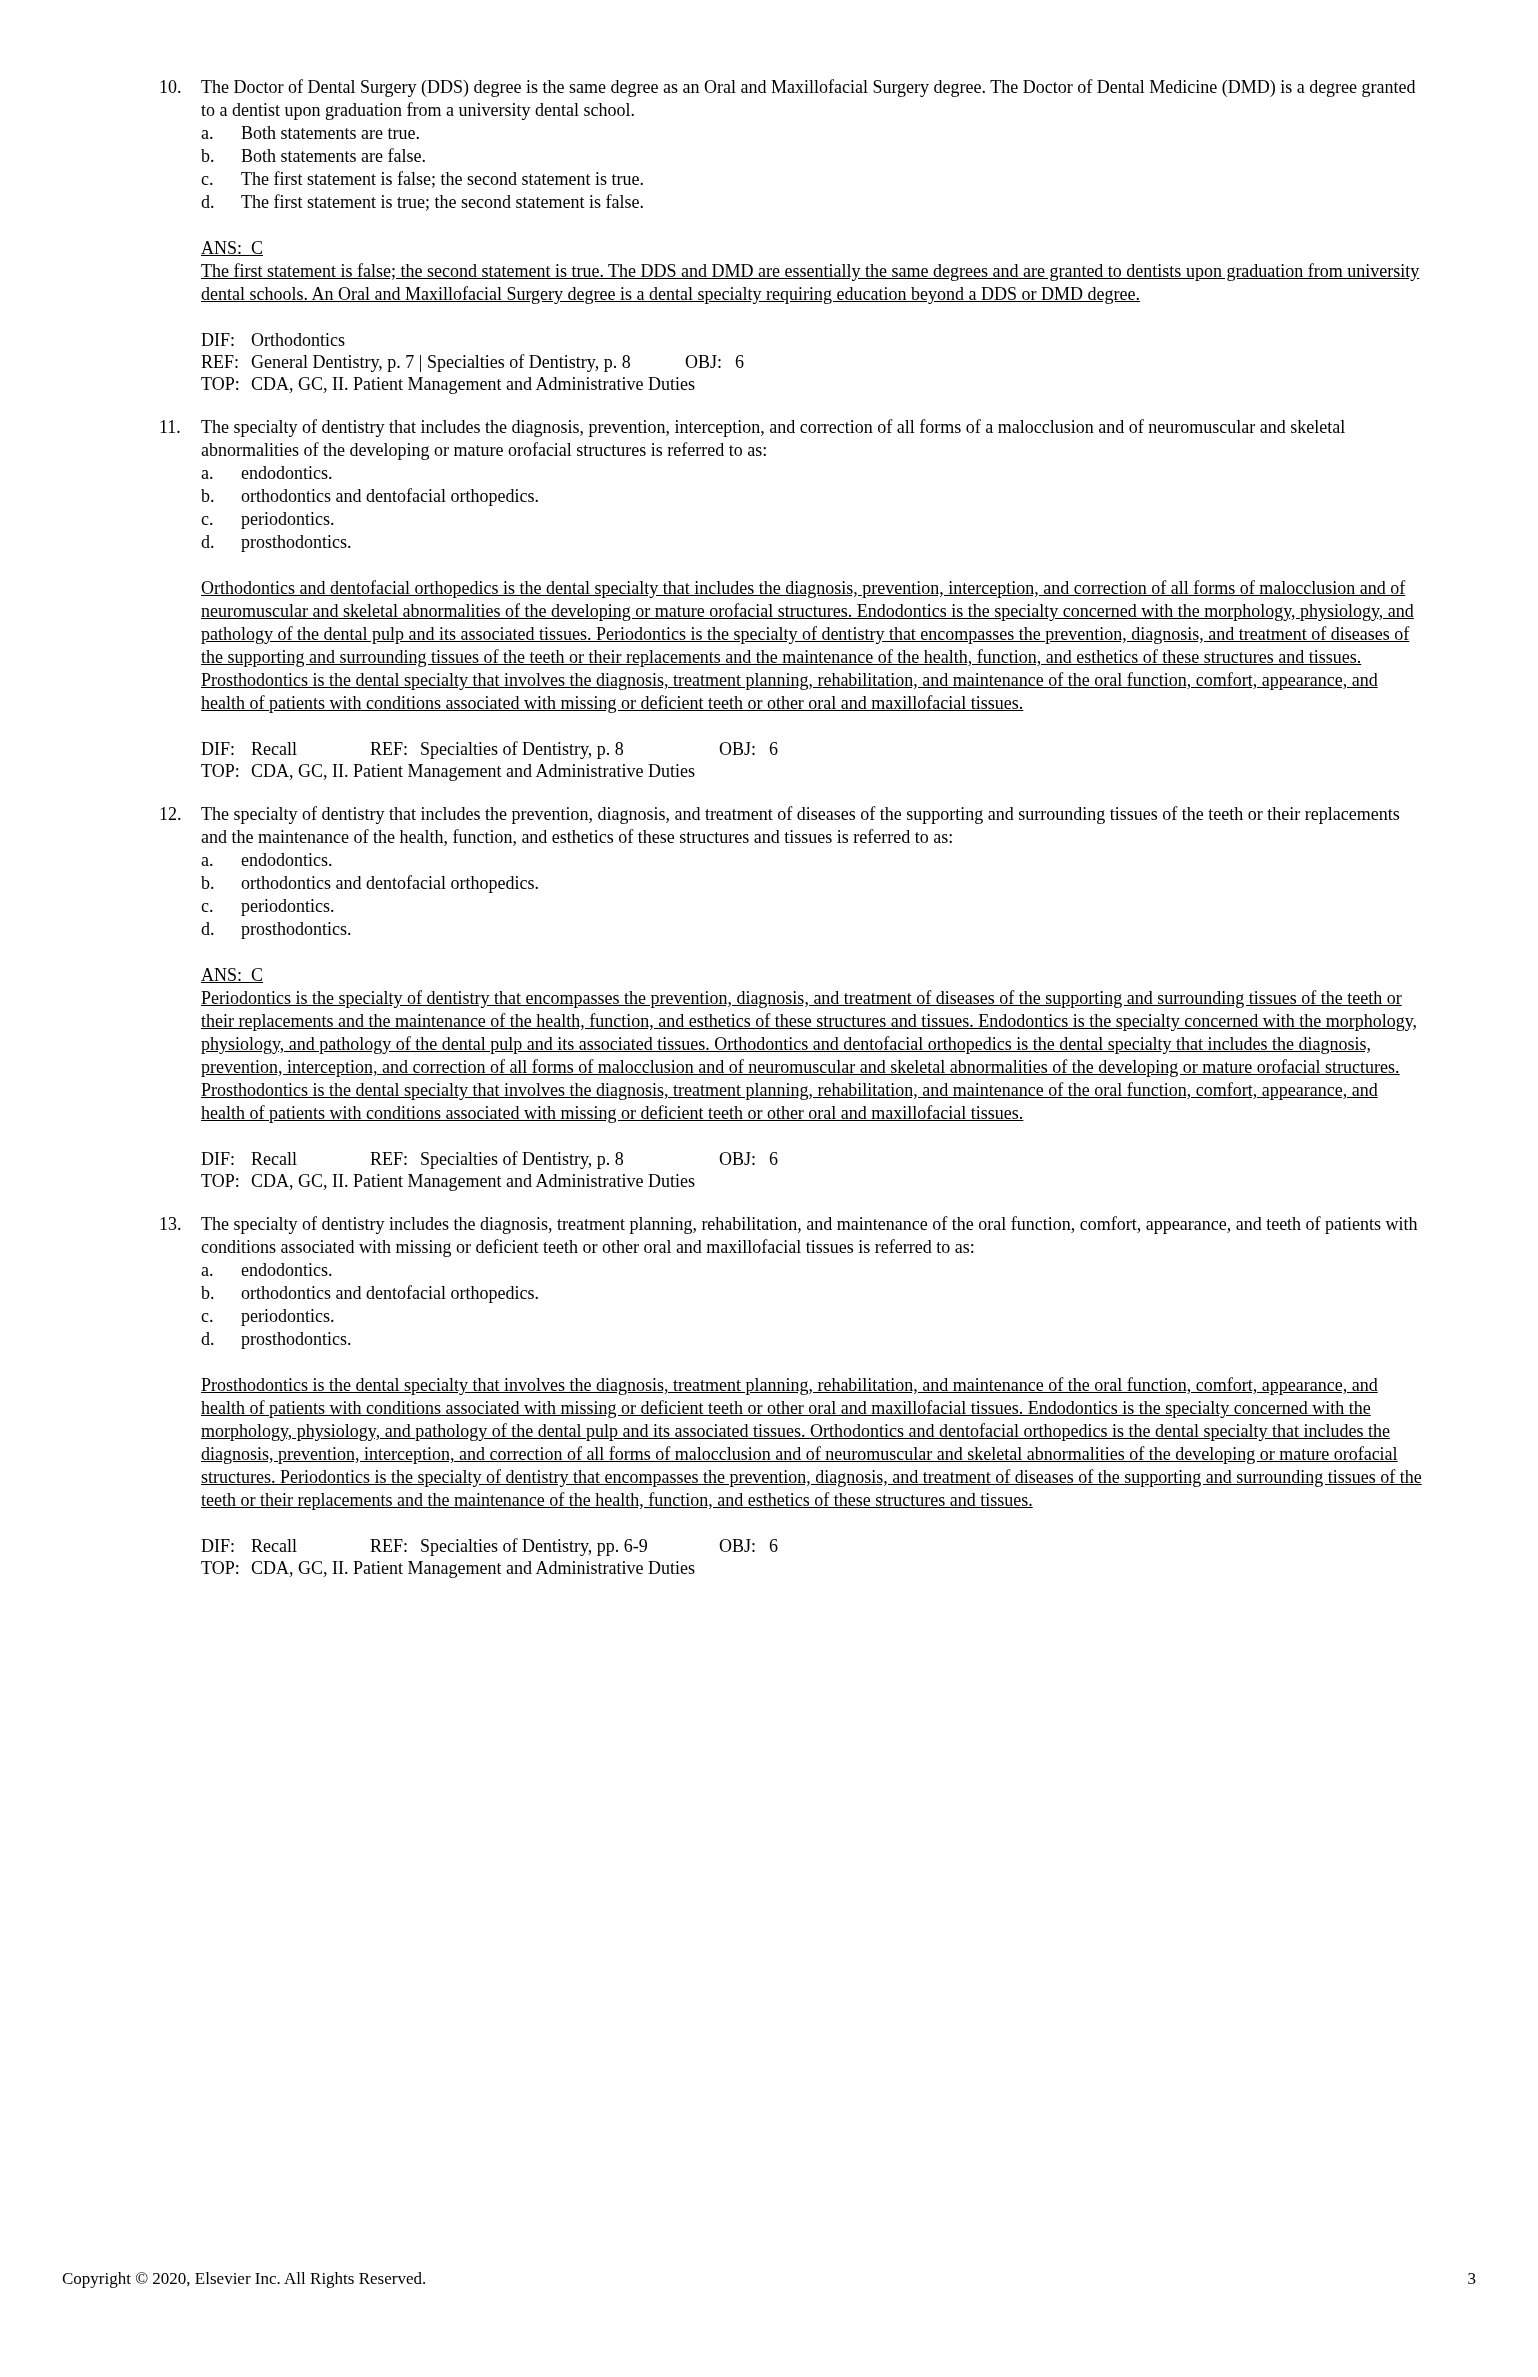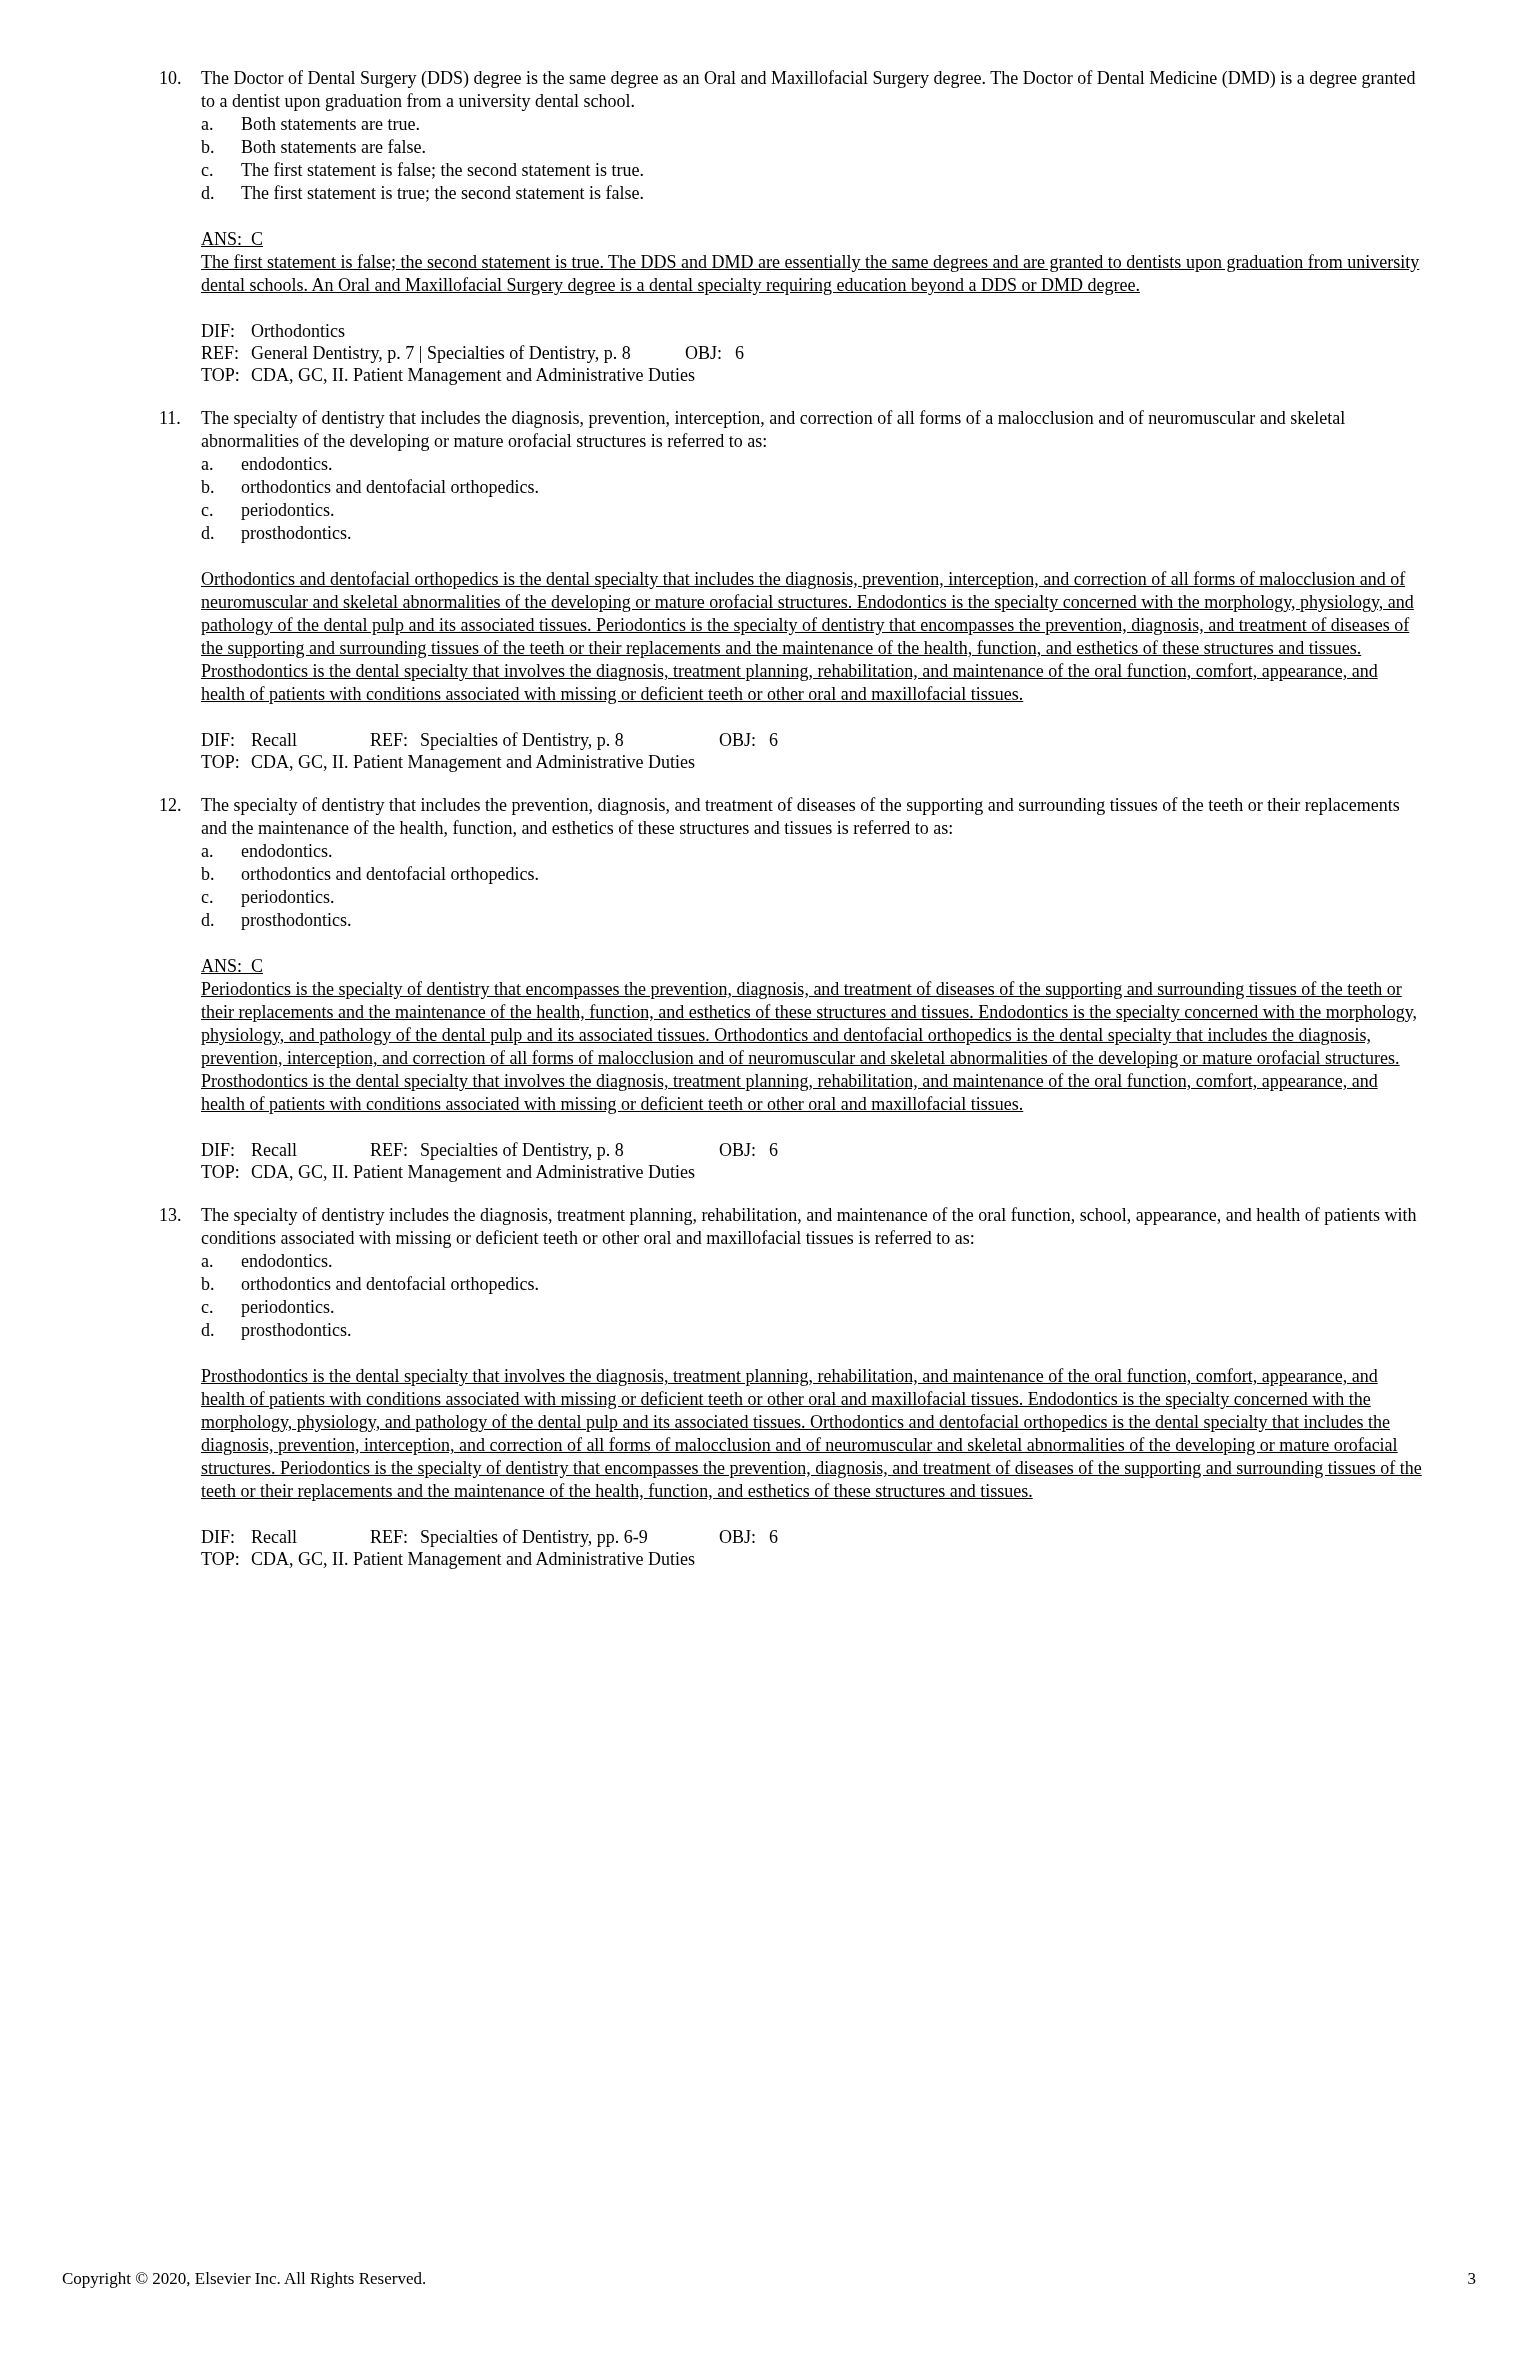--- a/index.html
+++ b/index.html
@@ -14,21 +14,21 @@
     height: 2377px;
     background: #ffffff;
     margin: 0 auto;
     font-family: "Liberation Serif", "DejaVu Serif", serif;
     color: #000000;
     overflow: hidden;
   }
   .content {
     position: absolute;
     left: 159px;
-    top: 67px;
+    top: 76px;
     width: 1267px;
   }
 
   
   .qblock {
     margin-bottom: 0;
   }
   .qblock + .qblock {
     margin-top: 21px;
   }
@@ -269,21 +269,21 @@
         <div class="metaline">
           <div class="m-label">TOP:</div>
           <div class="m-val-single">CDA, GC, II. Patient Management and Administrative Duties</div>
         </div>
       </div>
     </div>
 
     <div class="qblock">
       <div class="qrow">
         <div class="qnum">13.</div>
-        <div class="qtext">The specialty of dentistry includes the diagnosis, treatment planning, rehabilitation, and maintenance of the oral function, school, appearance, and health of patients with conditions associated with missing or deficient teeth or other oral and maxillofacial tissues is referred to as:</div>
+        <div class="qtext">The specialty of dentistry includes the diagnosis, treatment planning, rehabilitation, and maintenance of the oral function, comfort, appearance, and teeth of patients with conditions associated with missing or deficient teeth or other oral and maxillofacial tissues is referred to as:</div>
       </div>
       <div class="options">
         <div class="orow">
           <div class="oletter">a.</div>
           <div class="otext">endodontics.</div>
         </div>
         <div class="orow">
           <div class="oletter">b.</div>
           <div class="otext">orthodontics and dentofacial orthopedics.</div>
         </div>

